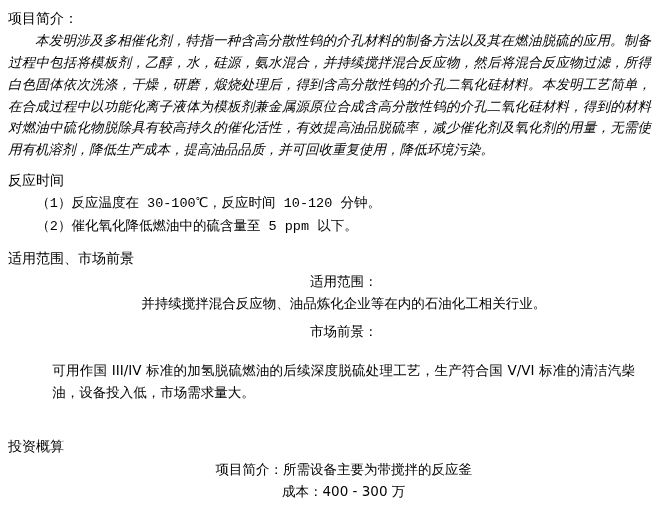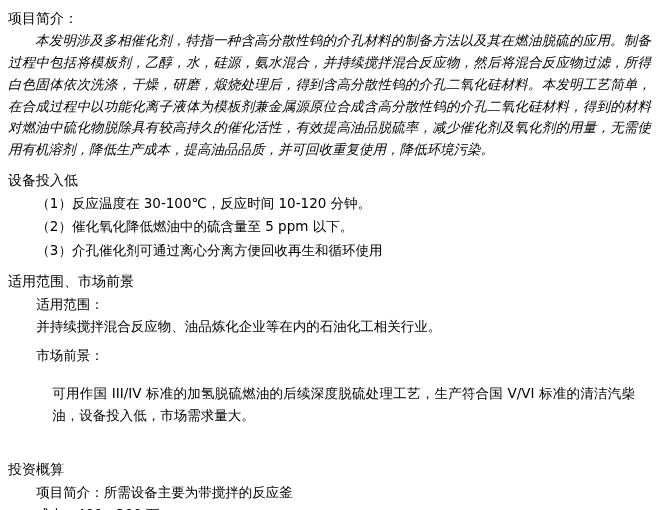--- a/index.html
+++ b/index.html
@@ -42,25 +42,27 @@
     margin-bottom: 9px;
   }
   .block.tight {
     margin-bottom: 8px;
     margin-top: 32px;
   }
   .indent-line {
     margin: 0;
     padding-left: 2.1em;
     line-height: 1.66;
+    text-align: center;
   }
   .list-line {
     margin: 0;
     padding-left: 2.1em;
     line-height: 1.72;
+    font-family: Liberation Mono, monospace;
   }
   .wrapline {
     margin: 16px;
     padding-left: 2.1em;
     line-height: 1.66;
     text-align: justify;
     text-justify: inter-ideograph;
   }
   .spacer-sm {
     height: 6px;
@@ -70,24 +72,23 @@
 <body>
 
 <div class="page">
 
   <div class="block">
     <div class="sec-title first">项目简介：</div>
     <div class="body-para">本发明涉及多相催化剂，特指一种含高分散性钨的介孔材料的制备方法以及其在燃油脱硫的应用。制备过程中包括将模板剂，乙醇，水，硅源，氨水混合，并持续搅拌混合反应物，然后将混合反应物过滤，所得白色固体依次洗涤，干燥，研磨，煅烧处理后，得到含高分散性钨的介孔二氧化硅材料。本发明工艺简单，在合成过程中以功能化离子液体为模板剂兼金属源原位合成含高分散性钨的介孔二氧化硅材料，得到的材料对燃油中硫化物脱除具有较高持久的催化活性，有效提高油品脱硫率，减少催化剂及氧化剂的用量，无需使用有机溶剂，降低生产成本，提高油品品质，并可回收重复使用，降低环境污染。</div>
   </div>
 
   <div class="block">
-    <div class="sec-title">设备投入低</div>
+    <div class="sec-title">反应时间</div>
     <div class="list-line">（1）反应温度在 30-100℃，反应时间 10-120 分钟。</div>
     <div class="list-line">（2）催化氧化降低燃油中的硫含量至 5 ppm 以下。</div>
-    <div class="list-line">（3）介孔催化剂可通过离心分离方便回收再生和循环使用</div>
   </div>
 
   <div class="block">
     <div class="sec-title">适用范围、市场前景</div>
     <div class="indent-line">适用范围：</div>
     <div class="indent-line">并持续搅拌混合反应物、油品炼化企业等在内的石油化工相关行业。</div>
     <div class="spacer-sm"></div>
     <div class="indent-line">市场前景：</div>
     <div class="wrapline">可用作国 III/IV 标准的加氢脱硫燃油的后续深度脱硫处理工艺，生产符合国 V/VI 标准的清洁汽柴油，设备投入低，市场需求量大。</div>
   </div>

